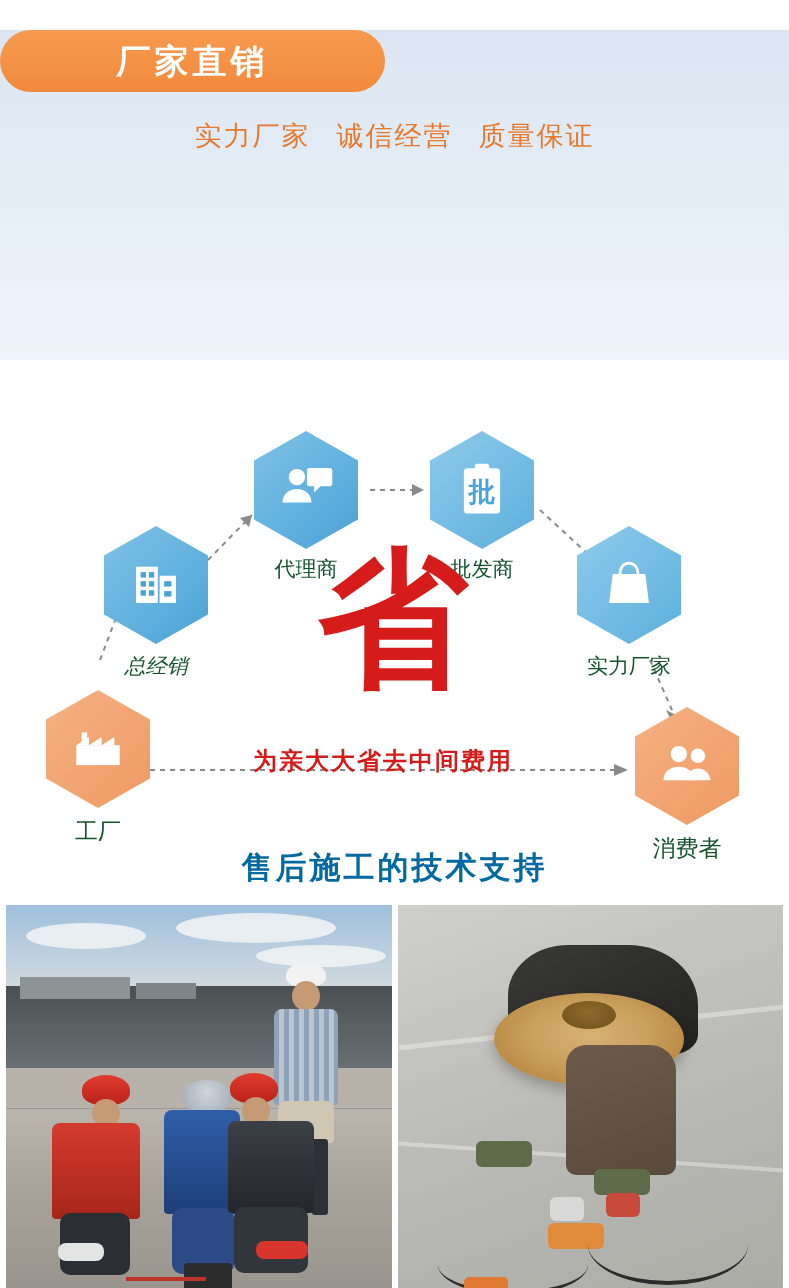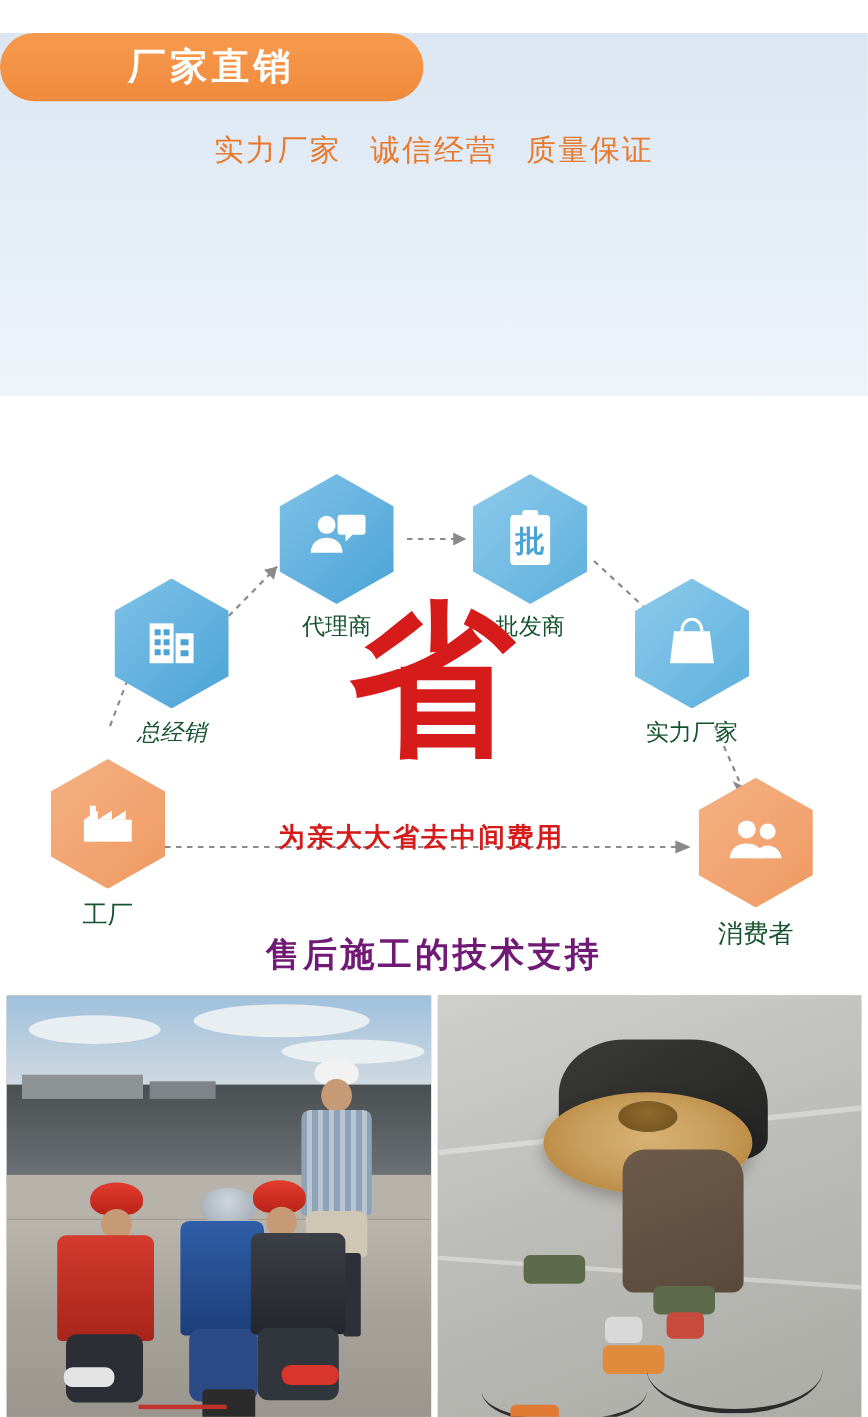--- a/index.html
+++ b/index.html
@@ -107,21 +107,21 @@
   }
   .conn { position: absolute; left: 0; top: 0; width: 789px; height: 545px; pointer-events: none; }
 
   .support-line {
     position: absolute;
     left: 0;
     top: 487px;
     width: 789px;
     text-align: center;
     font-size: 31px;
-    color: #701a75;
+    color: #0369a1;
     font-weight: bold;
     letter-spacing: 3px;
     font-family: "Liberation Serif", serif;
   }
 
   
   .photos {
     position: relative;
     width: 789px;
     height: 413px;

